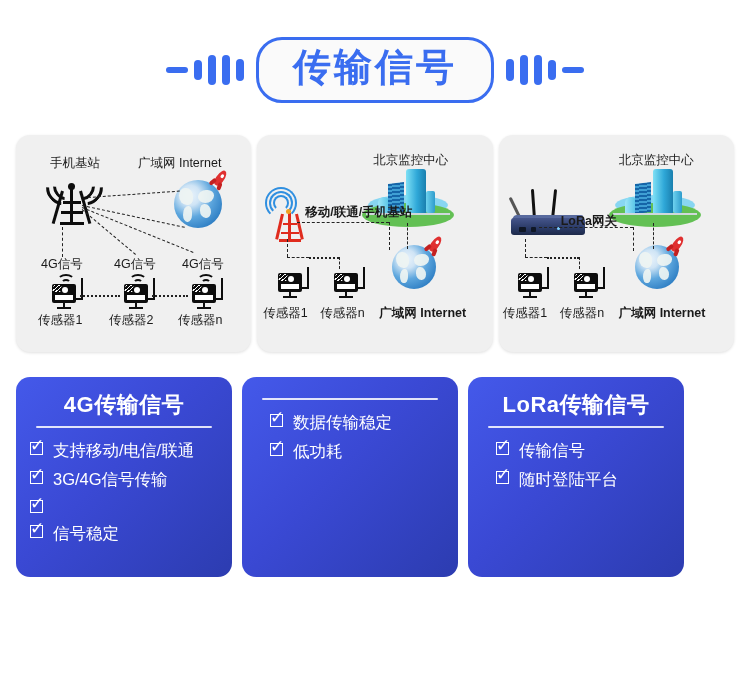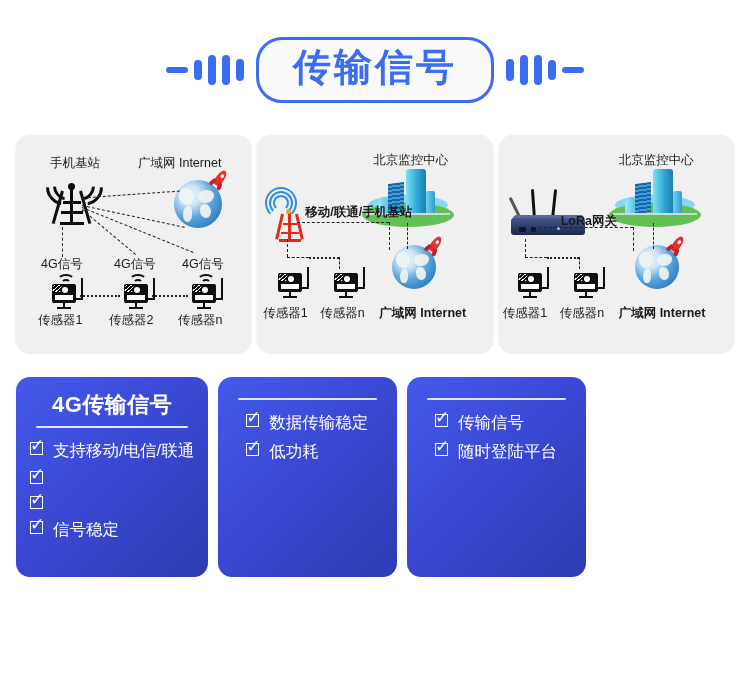--- a/index.html
+++ b/index.html
@@ -113,21 +113,21 @@
   .router .led{position:absolute;left:46px;bottom:11px;width:3px;height:3px;background:#7fd0ff;border-radius:50%;}
   .router .a1{position:absolute;left:22px;bottom:22px;width:3px;height:30px;background:#111;border-radius:2px;transform:rotate(-4deg);transform-origin:bottom;}
   .router .a2{position:absolute;left:40px;bottom:22px;width:3px;height:30px;background:#111;border-radius:2px;transform:rotate(6deg);transform-origin:bottom;}
   .router .a3{position:absolute;left:8px;bottom:22px;width:3px;height:24px;background:#555;border-radius:2px;transform:rotate(-26deg);transform-origin:bottom;}
   
   .dash{position:absolute;border-top:1.6px dashed #222;height:0;transform-origin:left center;}
   .dashv{position:absolute;border-left:1.6px dashed #222;width:0;}
   .dots{position:absolute;border-top:2px dotted #222;height:0;}
   
   .panels{
-    position:absolute;left:16px;top:377px;width:570px;height:200px;
+    position:absolute;left:16px;top:377px;width:668px;height:200px;
     display:flex;gap:10px;
   }
   .panel{
     flex:1;border-radius:14px;padding:14px 14px 12px 14px;box-sizing:border-box;
     background:linear-gradient(135deg,#4459ea 0%,#3a49d4 45%,#2c3cb0 100%);
     color:#ffffff;position:relative;
   }
   .panel-title{
     text-align:center;font-size:22px;font-weight:bold;color:#ffffff;
     letter-spacing:.5px;line-height:1.25;white-space:nowrap;
@@ -412,20 +412,21 @@
             <span class="bx"></span>
             <span class="ck">✓</span>
           </span>
         <span>支持移动/电信/联通</span>
       </div>
       <div class="feat">
         <span class="cb">
             <span class="bx"></span>
             <span class="ck">✓</span>
           </span>
+        <span>3G/4G信号传输</span>
       </div>
       <div class="feat">
         <span class="cb">
             <span class="bx"></span>
             <span class="ck">✓</span>
           </span>
       </div>
       <div class="feat">
         <span class="cb">
             <span class="bx"></span>
@@ -450,20 +451,21 @@
         <span class="cb">
             <span class="bx"></span>
             <span class="ck">✓</span>
           </span>
         <span>低功耗</span>
       </div>
     </div>
   </div>
 
   <div class="panel">
+    <div class="panel-title">LoRa传输信号</div>
     <div class="panel-rule"></div>
     <div class="feat-list p-indent">
       <div class="feat">
         <span class="cb">
             <span class="bx"></span>
             <span class="ck">✓</span>
           </span>
         <span>传输信号</span>
       </div>
       <div class="feat">

